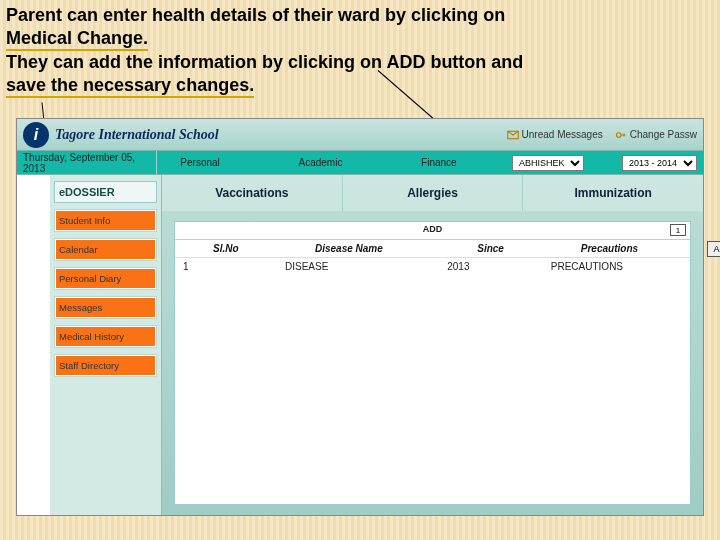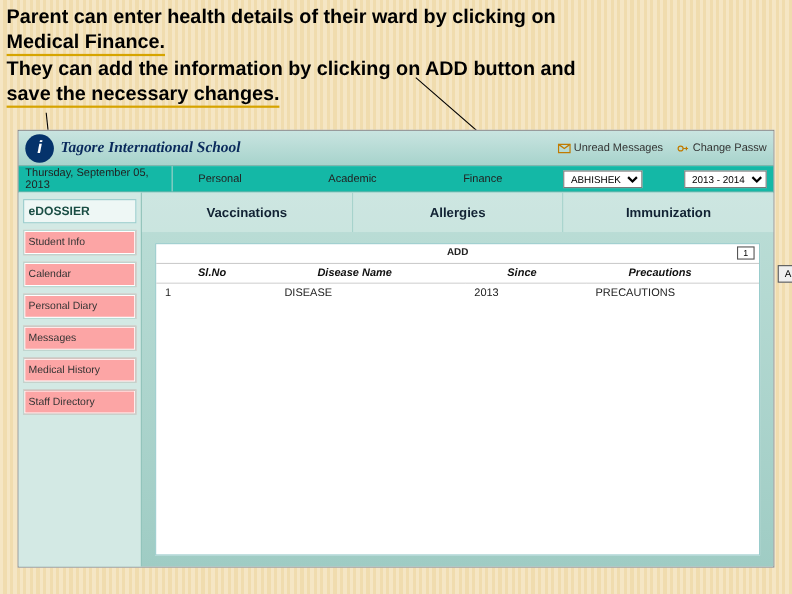--- a/index.html
+++ b/index.html
@@ -13,24 +13,24 @@
   .school{font-family:Georgia,'Times New Roman',serif;font-style:italic;font-weight:bold;color:#0a2a5c;font-size:14px;}
   .tbright{margin-left:auto;display:flex;gap:12px;font-size:10px;color:#333;}
   .tblink{display:flex;align-items:center;gap:3px;cursor:pointer;}
   .tblink svg{width:12px;height:12px;}
   .menubar{height:24px;background:#14b8a6;border-bottom:1px solid #7fb5ad;display:flex;align-items:center;font-size:10px;color:#222;}
   .datecell{width:140px;padding-left:6px;border-right:1px solid #a7d3cc;height:100%;display:flex;align-items:center;}
   .menus{flex:1;display:flex;justify-content:space-around;gap:32px;}
   .menus span{cursor:pointer;}
   .selwrap{display:flex;gap:6px;padding-right:6px;}
   .sel{background:#fff;border:1px solid #7a7a7a;font-size:9px;padding:1px 2px;height:16px;margin-left:32px;}
-  .body{display:flex;height:calc(100% - 56px);background:linear-gradient(#bcded7,#9fccc4);}
+  .body{display:flex;height:calc(100% - 56px);background:linear-gradient(#bcded7,#9fccc4);margin-left:33px;}
   .sidebar{width:112px;background:#d3e9e4;border-right:1px solid #8cc0b7;padding:6px 4px;}
   .sidehead{background:#eef7f5;border:1px solid #9cc;padding:4px 4px;font-size:11px;font-weight:bold;color:#1a4d44;margin-bottom:6px;}
-  .sideitem{background:#fca5a5;border:1px solid #b8dad3;padding:5px 4px;font-size:9.5px;color:#333;margin-bottom:6px;cursor:pointer;box-shadow:inset 0 0 0 1px #fff;}
+  .sideitem{background:#f97316;border:1px solid #b8dad3;padding:5px 4px;font-size:9.5px;color:#333;margin-bottom:6px;cursor:pointer;box-shadow:inset 0 0 0 1px #fff;}
   .main{flex:1;position:relative;}
   .tabs{height:36px;background:rgba(255,255,255,.25);display:flex;}
   .tab{flex:1;display:flex;align-items:center;justify-content:center;font-size:12px;font-weight:bold;color:#123;border-right:1px solid #a7d3cc;cursor:pointer;}
   .tab:last-child{border-right:none;}
   .tab.active{border-top:1px solid #6ea79d;border-left:1px solid #6ea79d;}
   .panel{position:absolute;left:12px;right:12px;top:46px;bottom:10px;background:#fff;border:1px solid #9cc;}
   .addbar{height:18px;border-bottom:1px solid #ccc;position:relative;}
   .addlabel{position:absolute;left:50%;transform:translateX(-50%);top:2px;font-size:9px;font-weight:bold;color:#222;}
   .addctrl{position:absolute;right:4px;top:2px;display:flex;gap:2px;align-items:center;}
   .numbox{width:16px;height:12px;border:1px solid #555;font-size:8px;text-align:center;background:#fff;}
@@ -39,21 +39,21 @@
   .tbl th{font-style:italic;font-weight:bold;border-bottom:1px solid #ddd;color:#111;padding-left:38px;}
   .tbl td{color:#222;}
   .addbtn{position:absolute;right:-36px;top:66px;width:32px;height:16px;border:1px solid #555;background:#efefef;font-size:9px;padding:0;cursor:pointer;}
   .line{position:absolute;background:#000;height:1px;transform-origin:left center;}
 </style>
 </head>
 <body>
 
 <div class="instr">
   <span>Parent can enter health details of their ward by clicking on</span><br>
-  <span class="underline"> Medical Finance.</span><br>
+  <span class="underline"> Medical Change.</span><br>
   <span>They can add the information by clicking on ADD button and</span><br>
   <span class="underline">save the necessary changes.</span>
 </div>
 
 <div class="line" style="left:42px;top:102px;width:190px;transform:rotate(84deg);"></div>
 <div class="line" style="left:378px;top:70px;width:330px;transform:rotate(41deg);"></div>
 
 <div class="app">
 
   <div class="titlebar">

